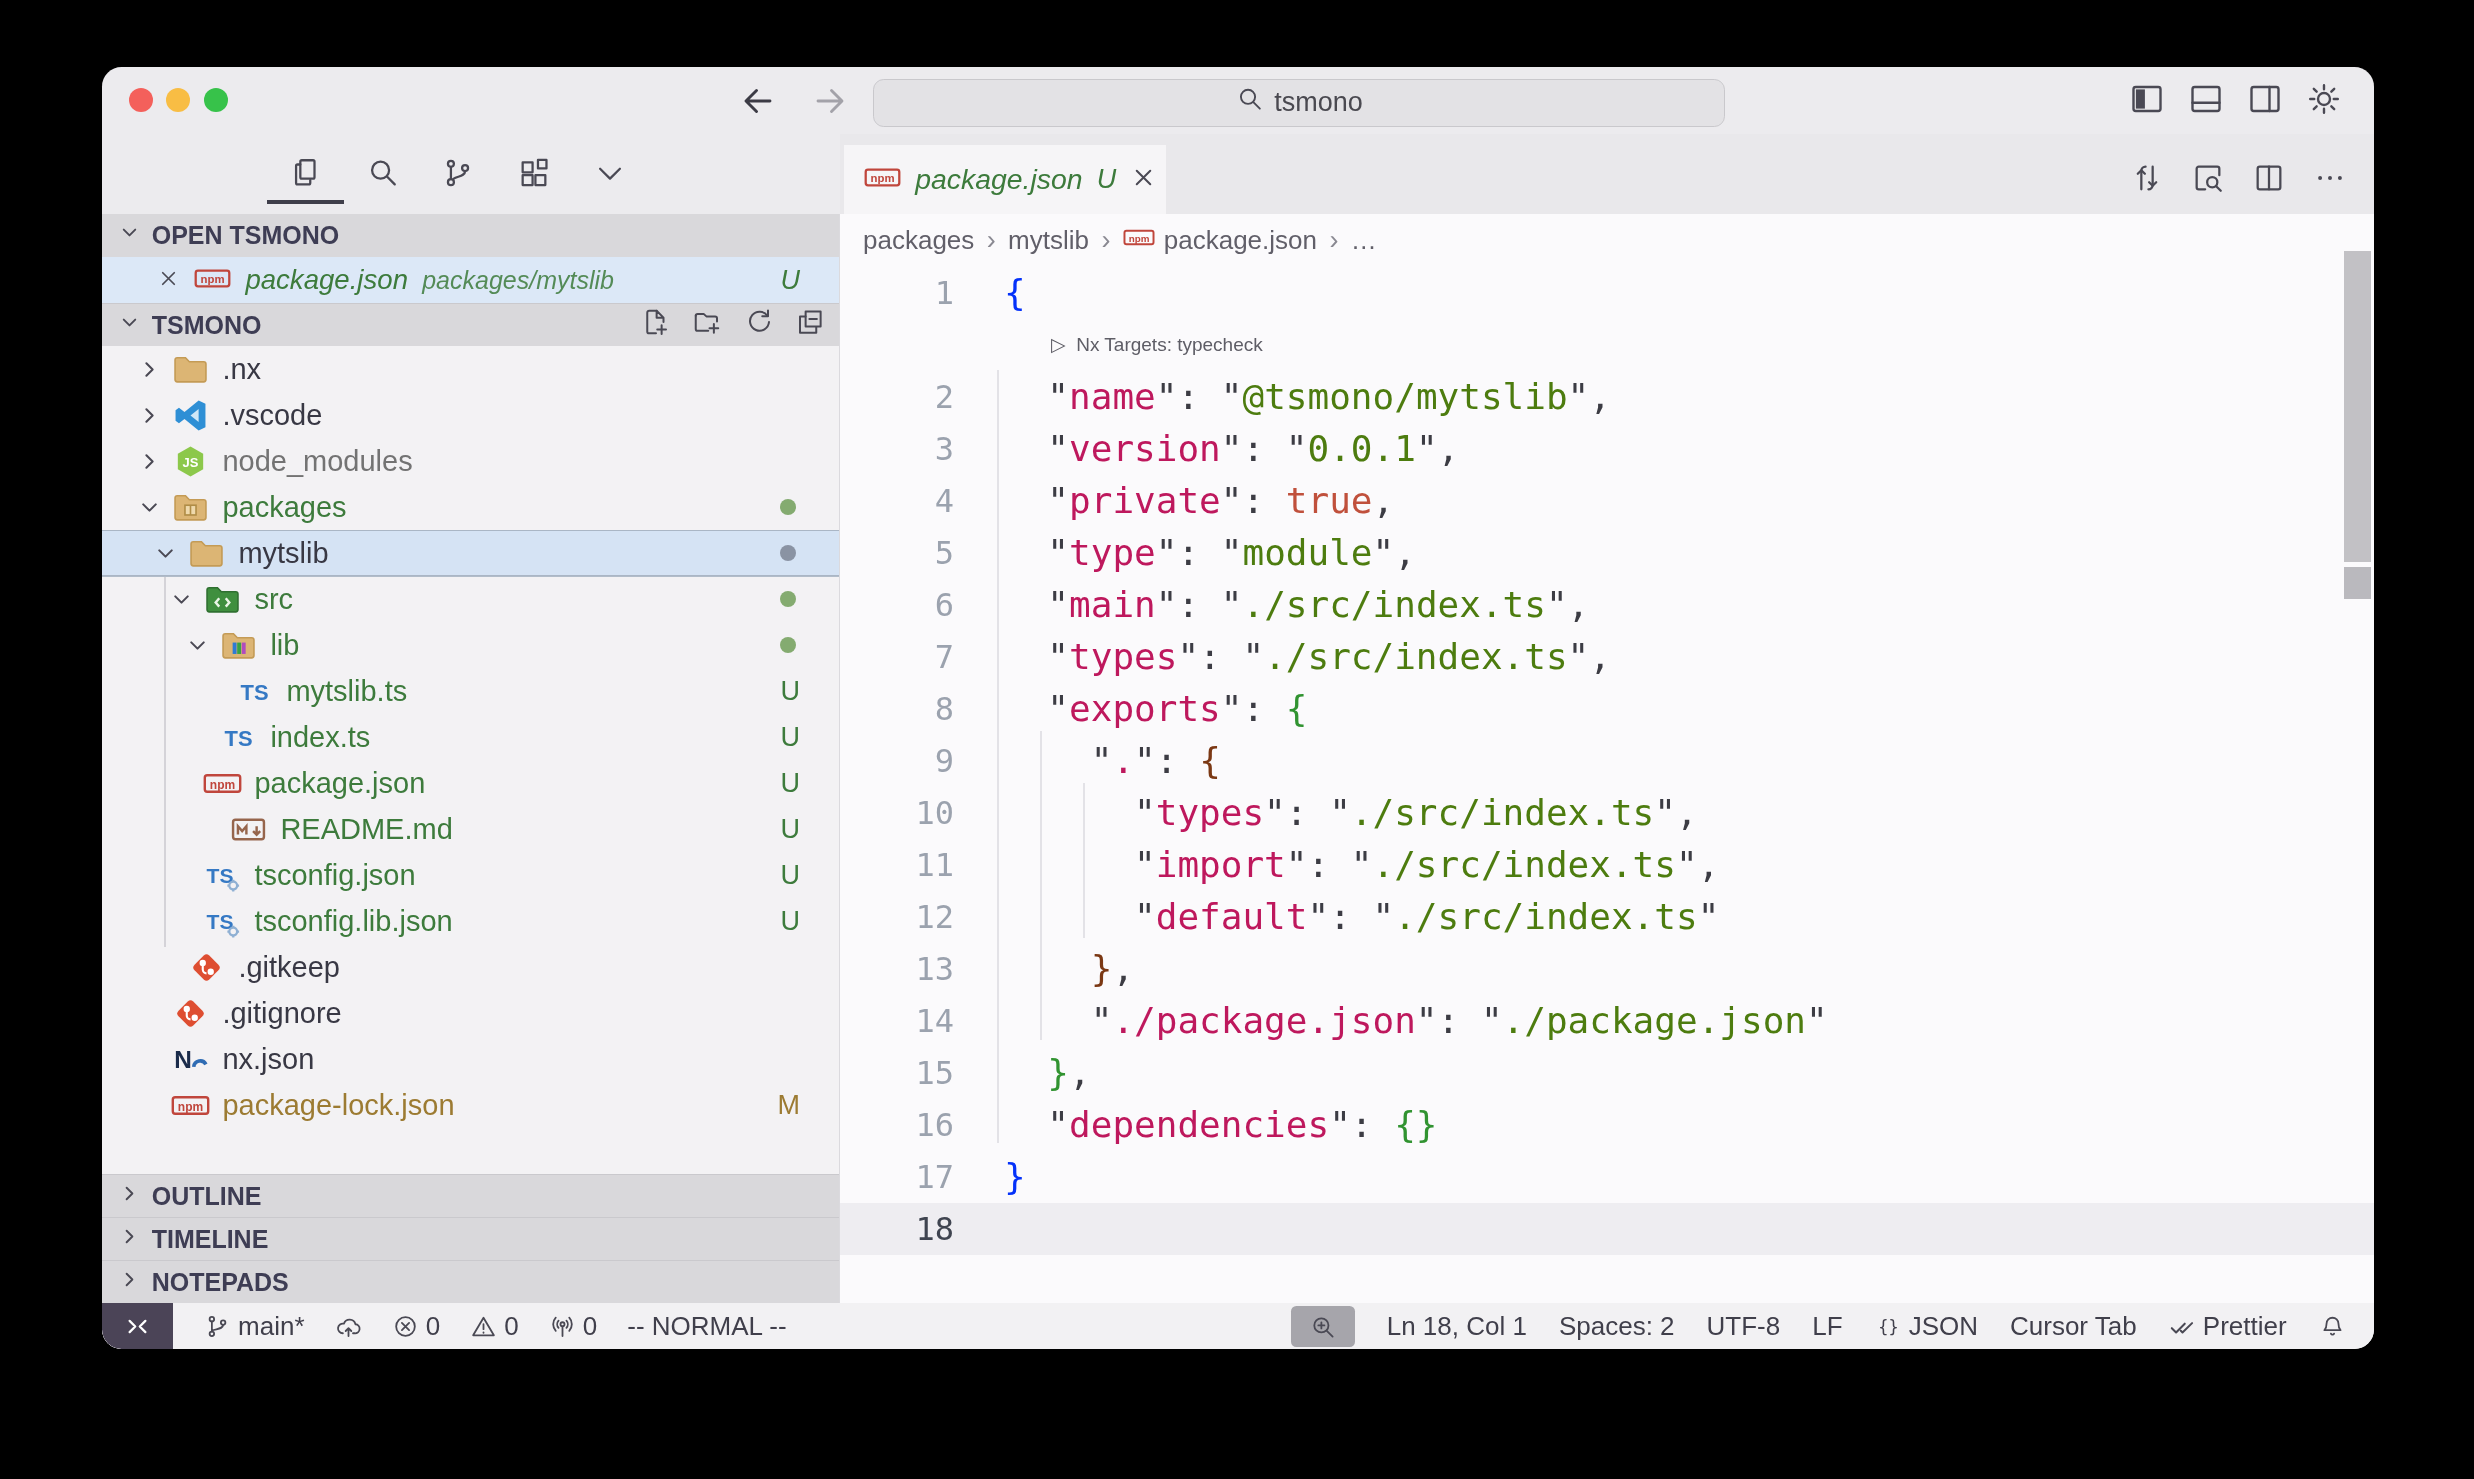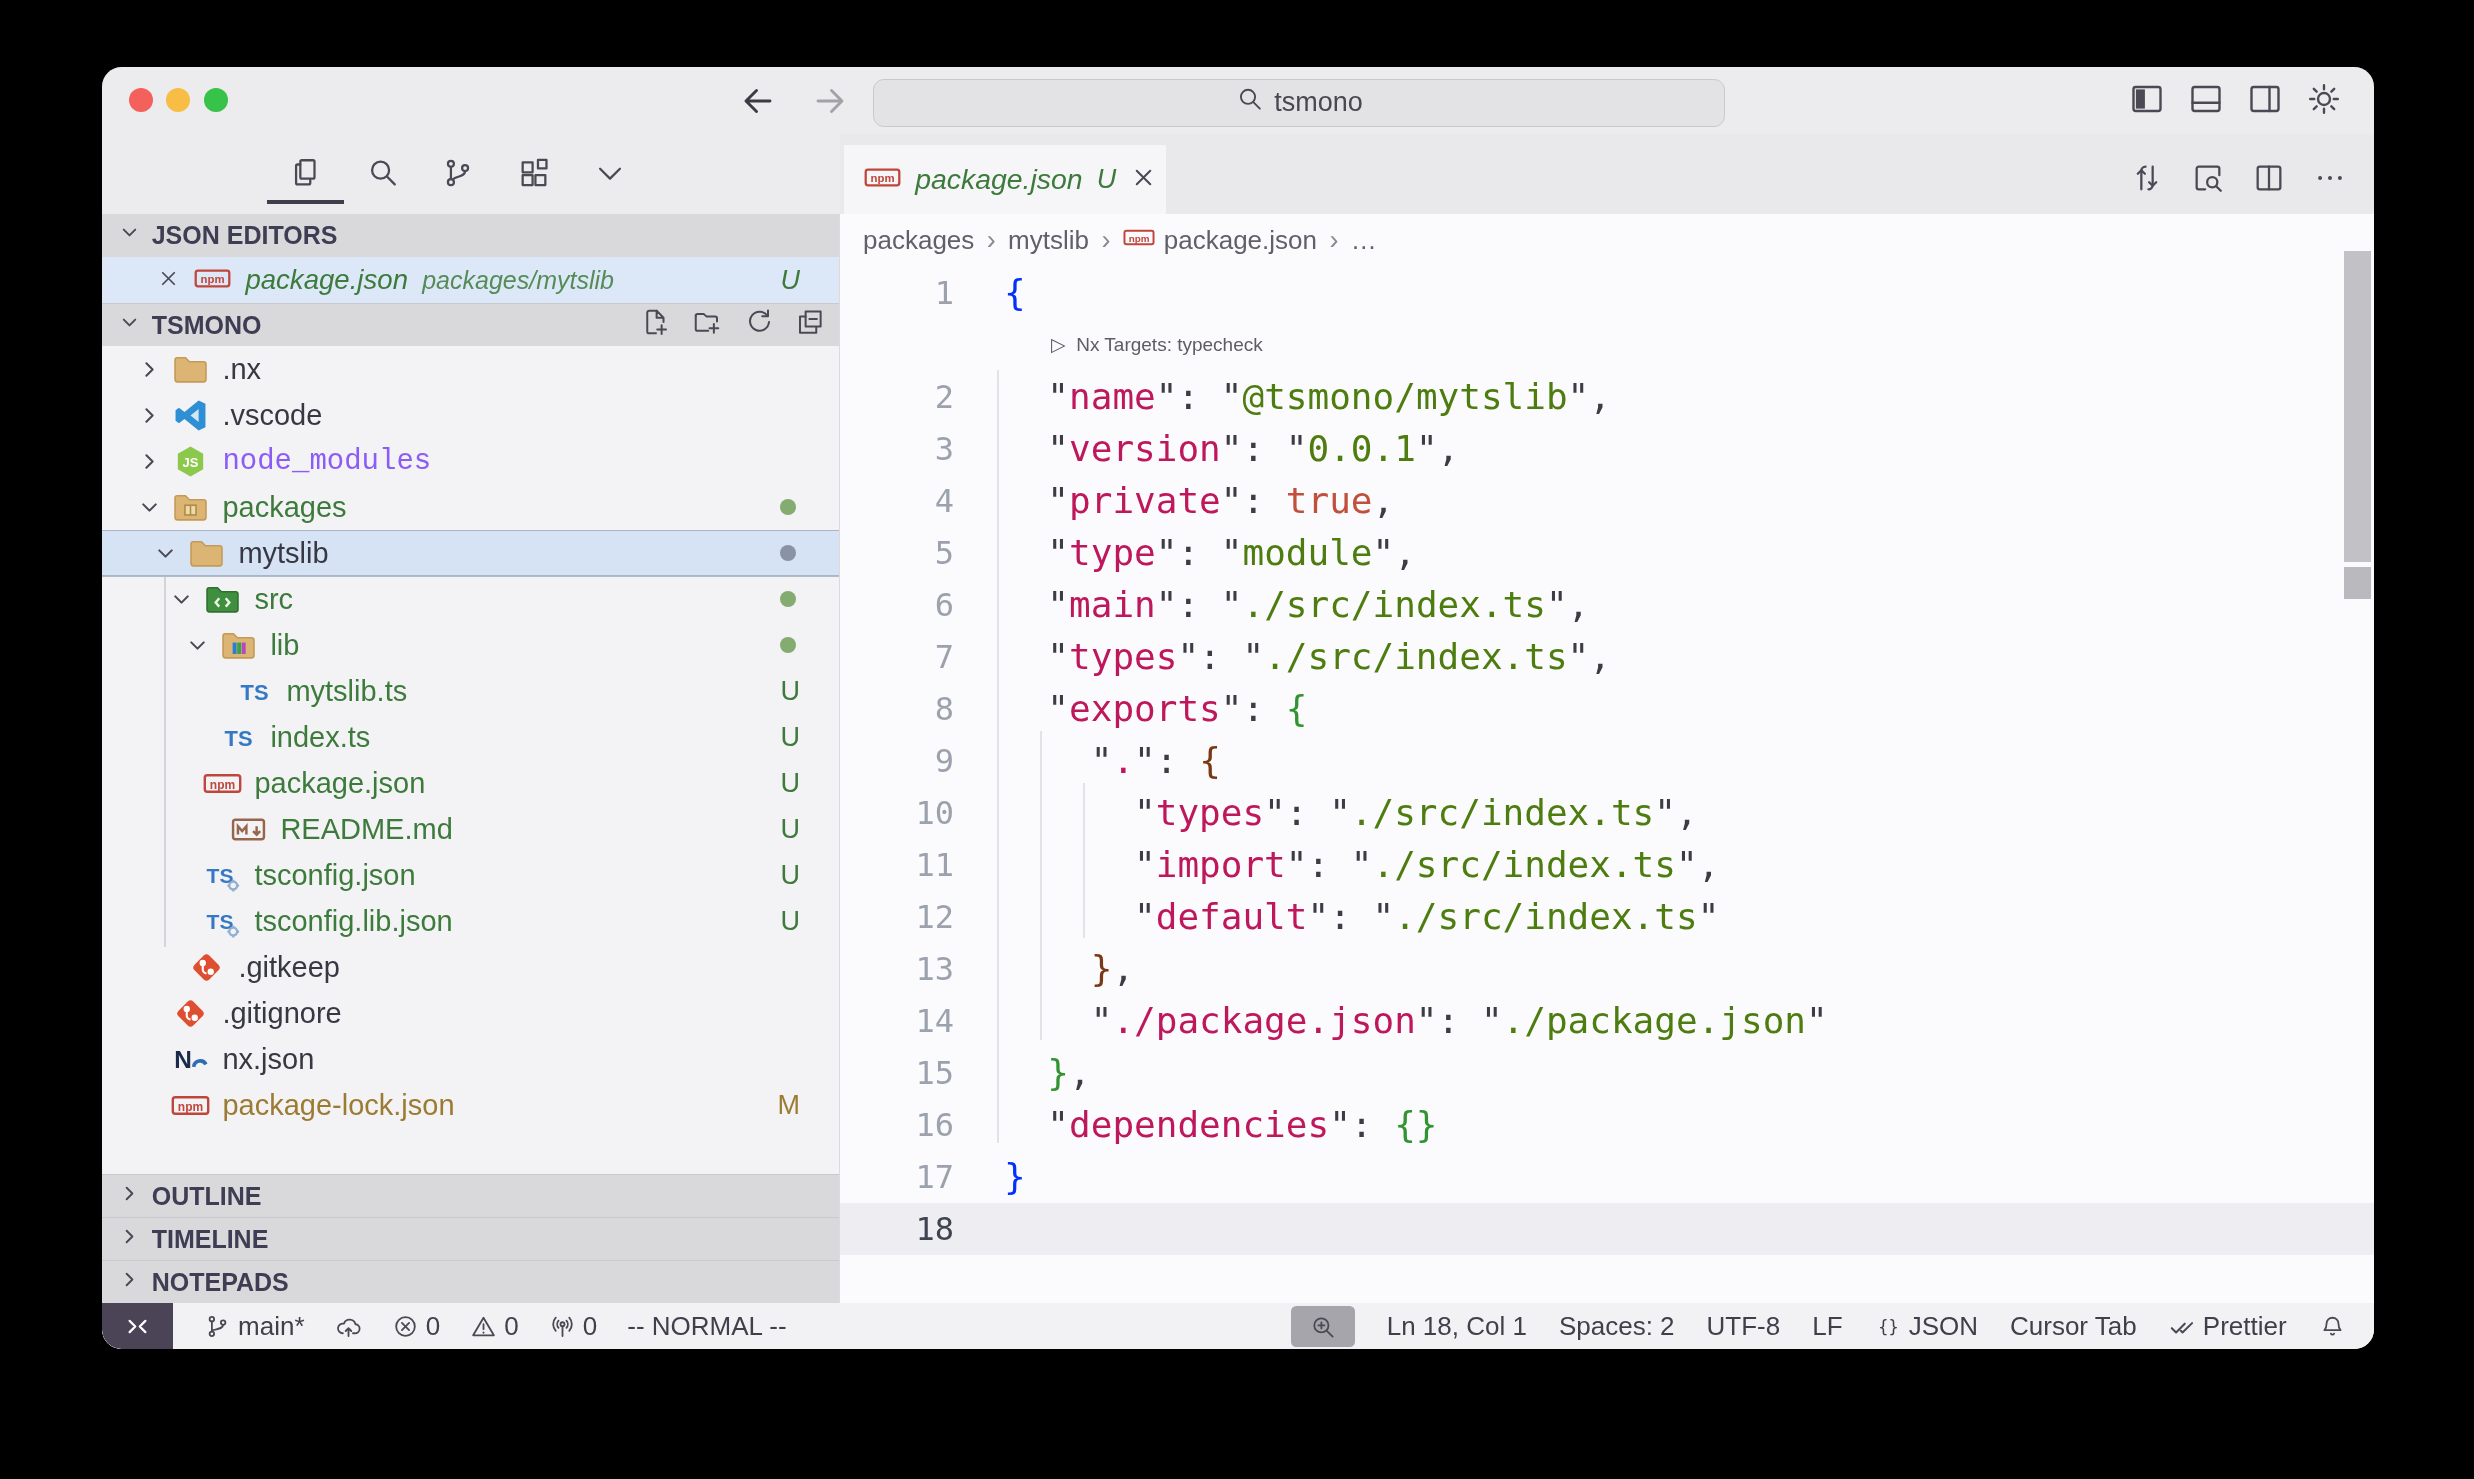--- a/index.html
+++ b/index.html
@@ -59,21 +59,21 @@
   .oe-row .fdesc { font-style:italic; color:#3d7b3c; font-size:25px; opacity:.85; }
   .oe-row .badge { margin-left:auto; margin-right:39px; color:#3d7b3c; font-size:27px; font-style:italic; }
   .tree { position:relative; flex:none; }
   .trow { height:46px; display:flex; align-items:center; font-size:29px; color:#383844; position:relative; }
   .trow .twistie { width:44px; flex:none; display:flex; justify-content:center; }
   .trow .twistie svg { width:25px; height:25px; }
   .trow .icon.file-ic { width:39px; height:39px; flex:none; margin-right:12.4px; }
   .trow .icon.file-ic svg { width:39px; height:39px; }
   .trow.selected { background:#d5e3f4; box-shadow:0 0.9px 0 #aab6c5, 0 -0.9px 0 #aab6c5 inset, 0 0.9px 0 #aab6c5 inset; }
   .trow .lbl.green { color:#3d7b3c; }
-  .trow .lbl.gray  { color:#8b5cf6;font-family:Liberation Mono, monospace; }
+  .trow .lbl.gray  { color:#737373; }
   .trow .lbl.yellow{ color:#9c7b32; }
   .trow .badge { margin-left:auto; margin-right:39px; font-size:27px; }
   .trow .badge.U { color:#3d7b3c; } .trow .badge.M { color:#9c7b32; }
   .trow .dot { margin-left:auto; margin-right:43px; width:16px; height:16px; border-radius:50%; }
   .dot.green{ background:#84ab70; } .dot.gray{ background:#8a93a3; }
   .tree-guide { position:absolute; left:62px; width:1.8px; background:#d4d3d8; }
   .sidebar .spacer { flex:1; }
 
   
   .editor { flex:1; background:#fbfafc; position:relative; overflow:hidden; }
@@ -230,21 +230,21 @@
     </div>
   </div>
 
   <div class="main">
 
     <div class="sidebar">
       <div class="sec-head" style="border-top:none;">
         <span class="icon"><svg viewBox="0 0 24 24" fill="none" stroke="#4a4954" stroke-width="1.6" stroke-linecap="round" stroke-linejoin="round">
               <path d="M6 9l6 6 6-6" stroke-width="2"></path>
             </svg></span>
-        <span>JSON EDITORS</span>
+        <span>OPEN TSMONO</span>
       </div>
       <div class="oe-row">
         <span class="icon close"><svg viewBox="0 0 24 24" fill="none" stroke="#4a4954" stroke-width="1.6" stroke-linecap="round" stroke-linejoin="round">
               <path d="M6 6l12 12M18 6L6 18" stroke-width="1.8"></path>
             </svg></span>
         <span class="icon file"><svg viewBox="0 0 26 18">
               <rect x="1.2" y="3.5" width="23.6" height="11" rx="1.6" fill="none" stroke="#c0463c" stroke-width="1.6"></rect>
               <text x="13" y="12.4" text-anchor="middle" font-size="8" font-weight="bold" fill="#c0463c" font-family="sans-serif">npm</text>
             </svg></span>
         <span class="fname">package.json</span>

